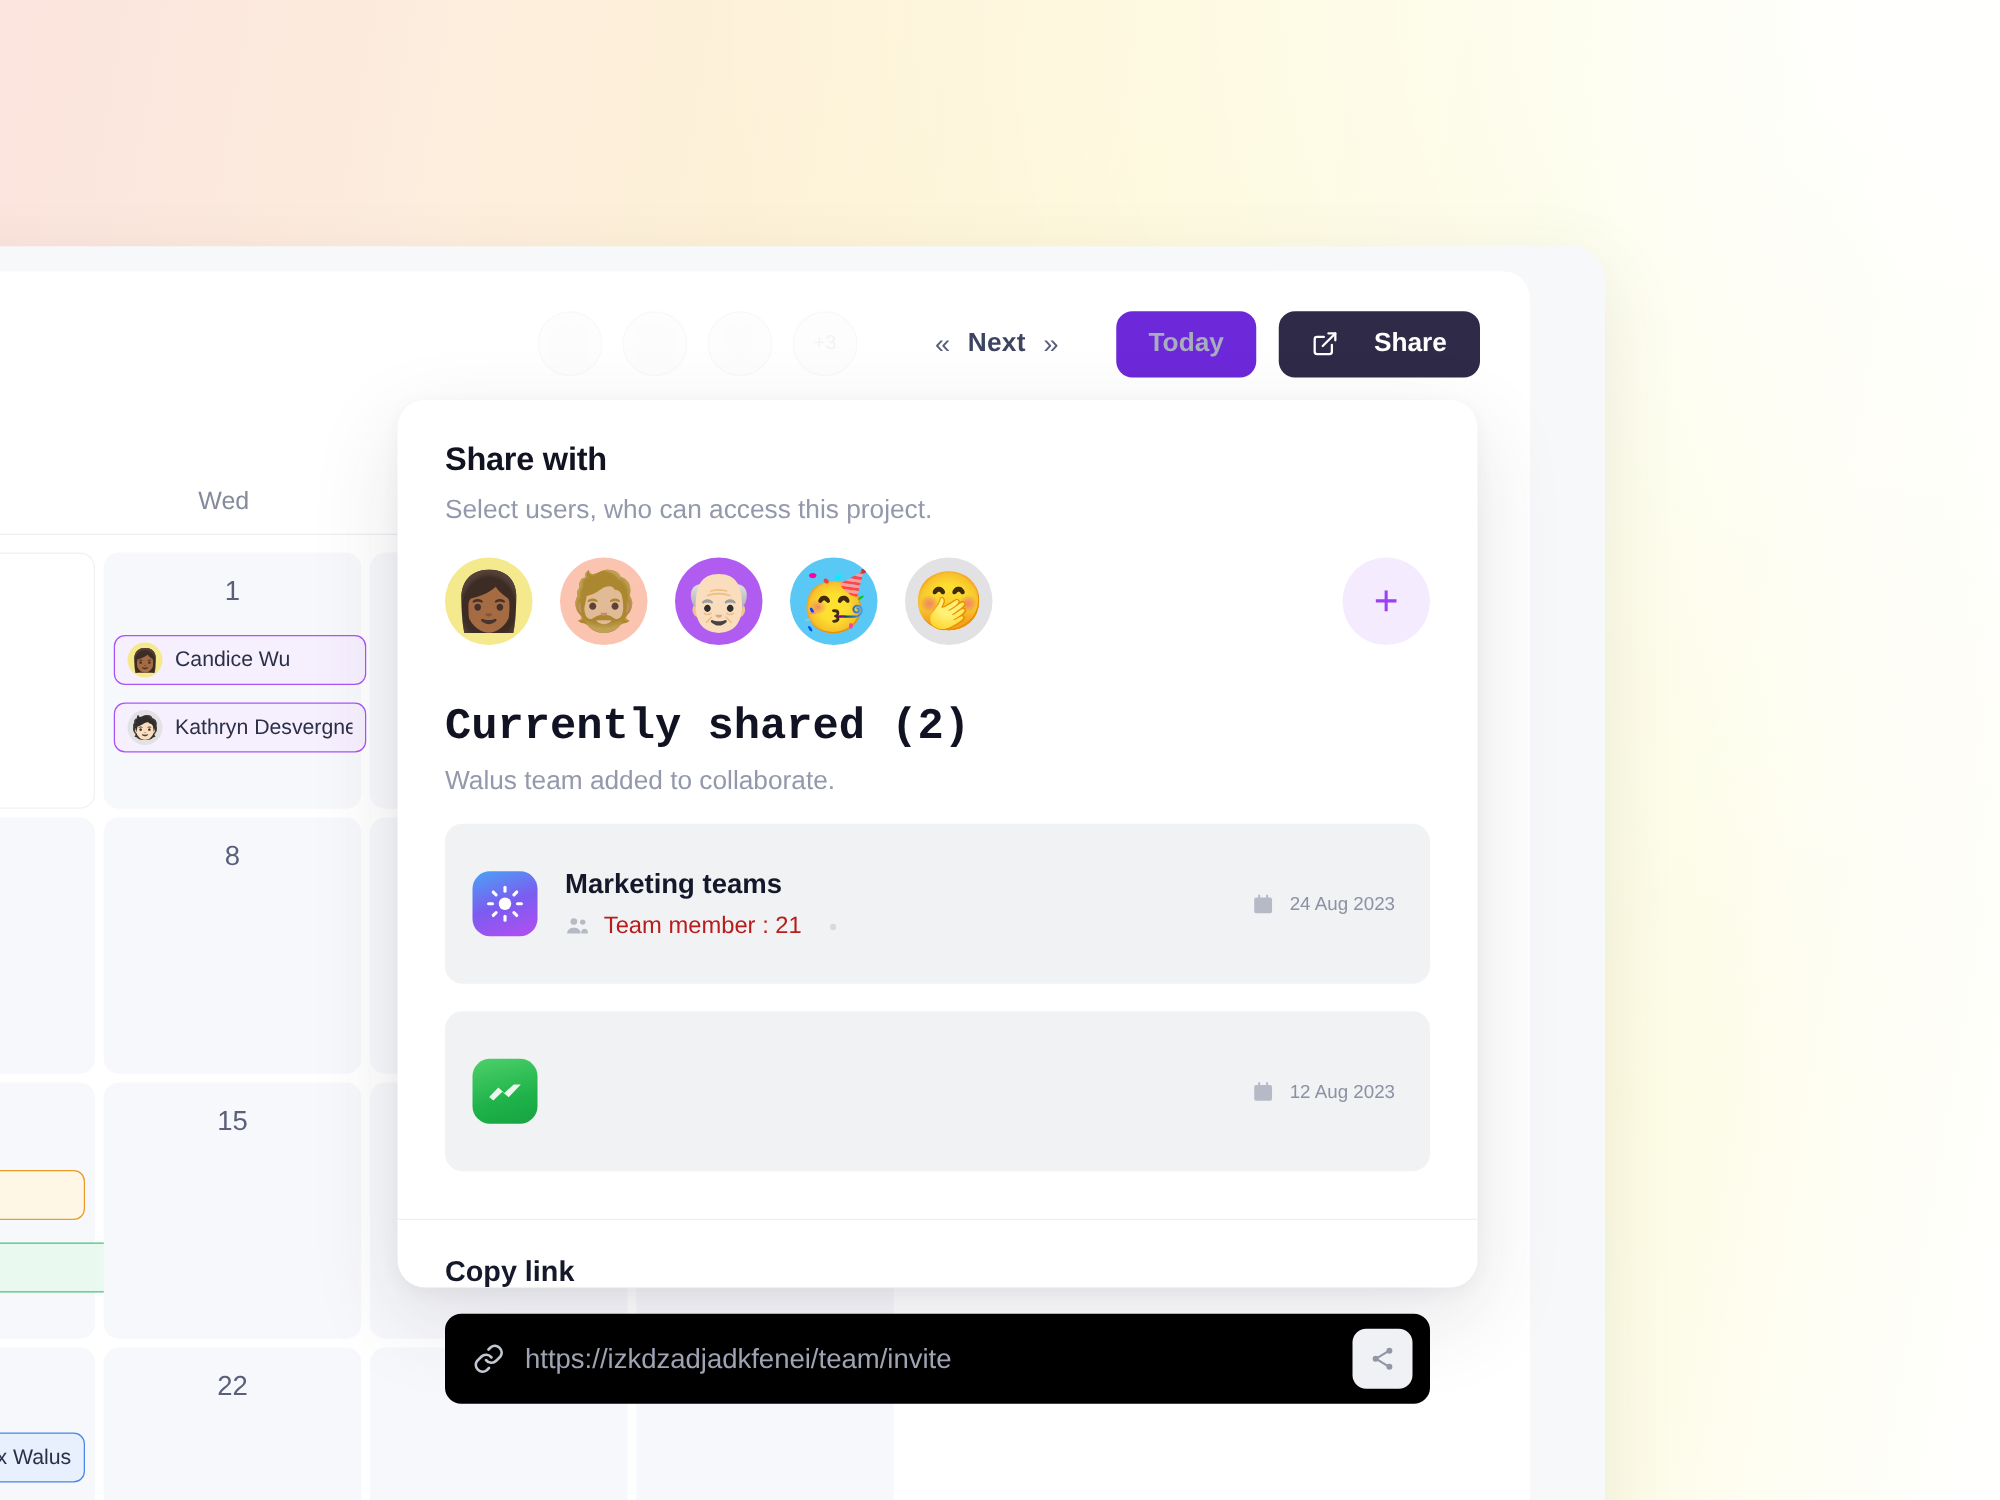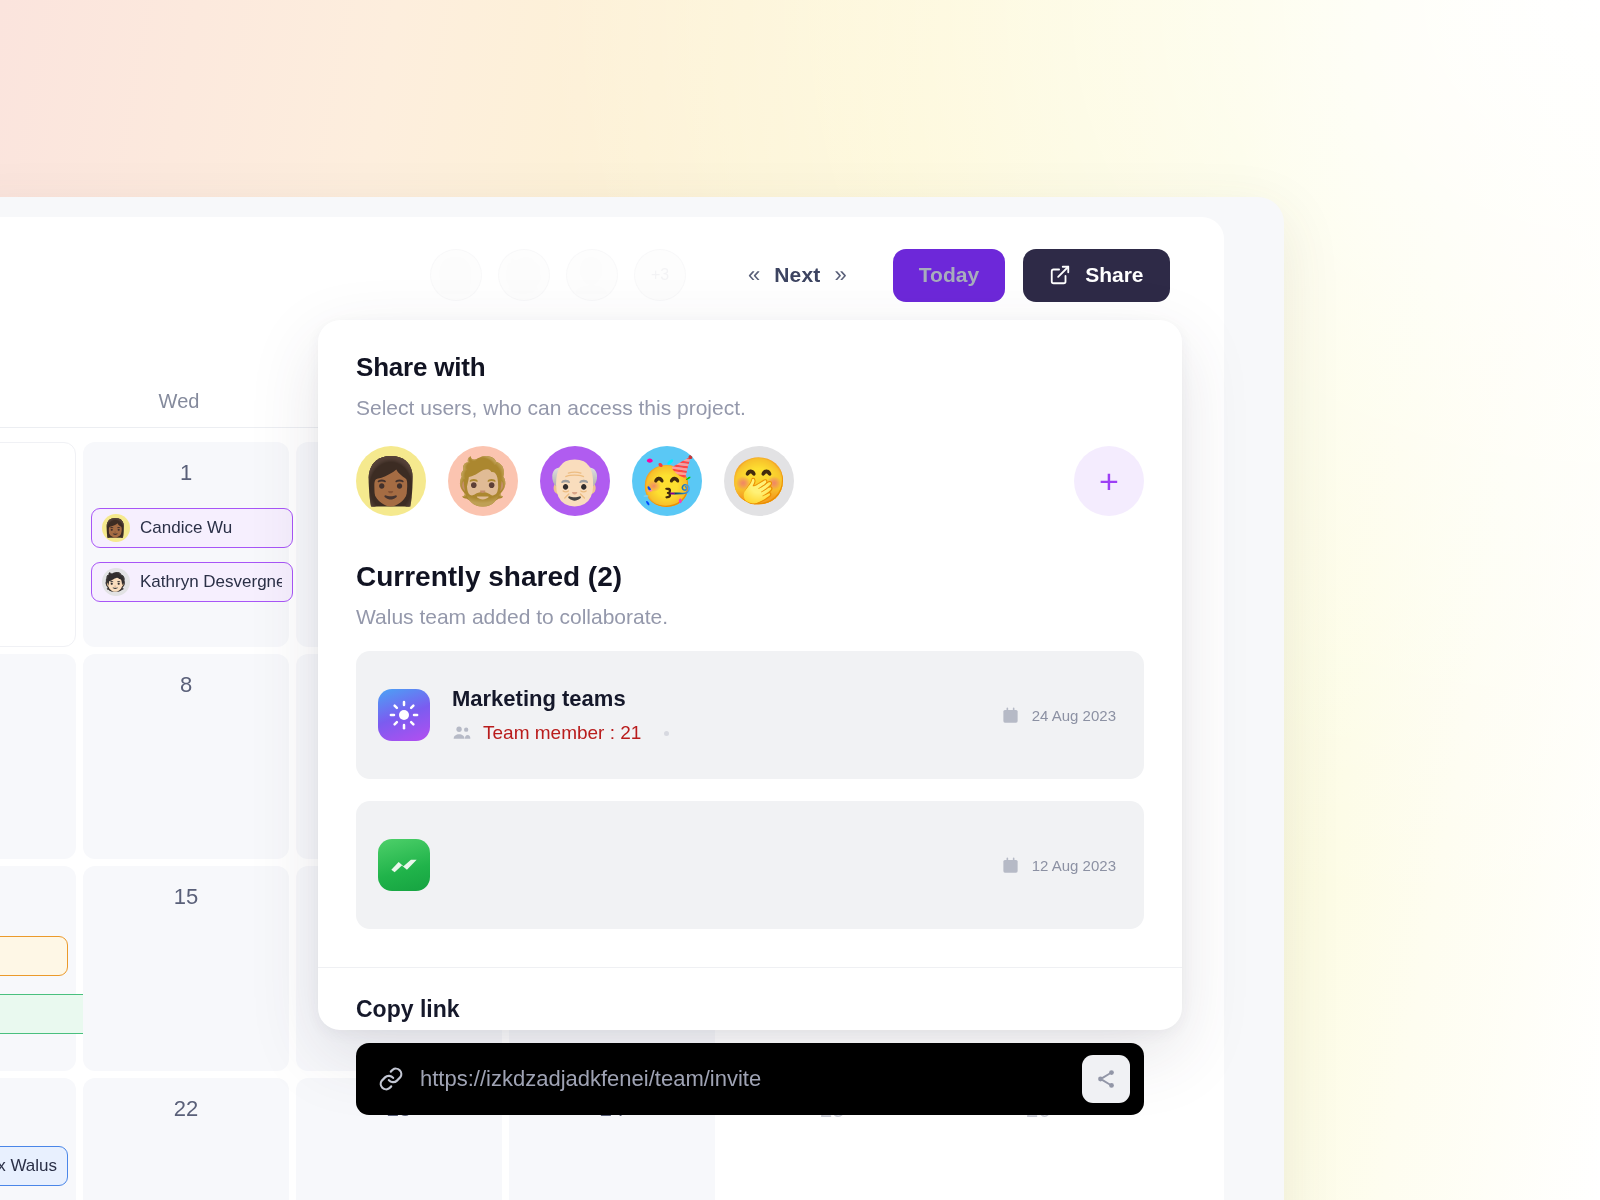--- a/index.html
+++ b/index.html
@@ -65,21 +65,21 @@
     border: none; border-radius: 13px;
     display: flex; align-items: center;
   }
   .btn-share {
     margin-left: 18px;
     background: #2e2a47;
     color: #ffffff;
     font-size: 21px; font-weight: 700;
     padding: 0 26px; height: 53px;
     border: none; border-radius: 13px;
-    display: flex; align-items: center; gap: 14px;
+    display: flex; align-items: center; gap: 28px;
   }
 
   
   .cal {
     position: absolute; left: -130px; top: 390px;
     width: 880px;
     z-index: 1;
   }
   .cal-head {
     display: grid; grid-template-columns: repeat(4, 206px);
@@ -138,21 +138,21 @@
     font-size: 46px; line-height: 1;
     overflow: hidden;
   }
   .add-btn {
     width: 70px; height: 70px; border-radius: 50%;
     background: #f4ecfe; margin-left: auto;
     display: flex; align-items: center; justify-content: center;
     border: none; color: #9d3ff5; font-size: 34px; font-weight: 400;
   }
 
-  .shared-title { font-size: 28px; font-weight: 700; color: #111322; margin-top: 45px; }
+  .shared-title { font-size: 35px; font-weight: 700; color: #111322; margin-top: 45px; font-family: Liberation Mono, monospace; }
   .shared-sub { font-size: 21px; color: #9498ab; margin-top: 12px; }
 
   .team-card {
     margin-top: 22px;
     background: #f1f2f4;
     border-radius: 14px;
     height: 128px;
     display: flex; align-items: center;
     padding: 0 22px;
   }

